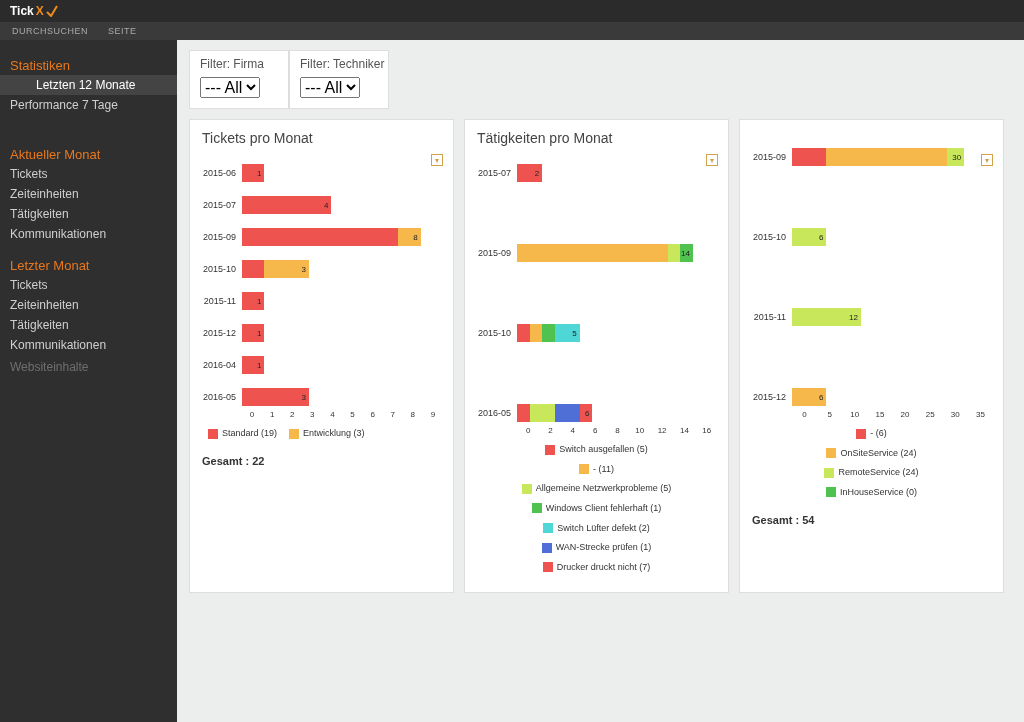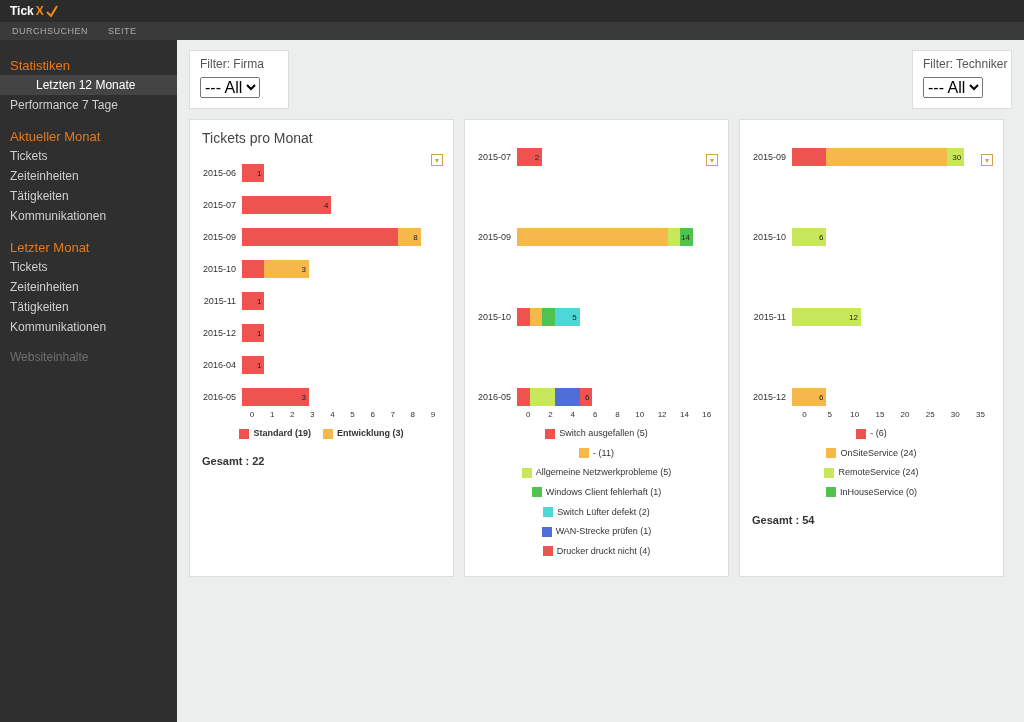--- a/index.html
+++ b/index.html
@@ -12,21 +12,21 @@
   .shell { display: flex; height: calc(722px - 40px); }
   .sidebar { width: 177px; background: #2f2f2f; padding-top: 14px; }
   .logo { text-align: center; padding: 4px 0 18px; }
   .logo span { color: #fff; font-size: 28px; font-weight: 300; }
   .logo .x { color: #f28a1a; font-weight: 700; }
   .side-section { font-size: 13px; color: #e8781c; padding: 4px 10px 2px; }
   .side-item { font-size: 12px; color: #cfcfcf; padding: 3px 10px; cursor: pointer; }
   .side-item.active { background: #444; color: #fff; padding-left: 36px; }
   .side-item.dim { color: #6f6f6f; }
   .main { flex: 1; padding: 10px 12px; overflow: auto; }
-  .filters { display: flex; gap: 0; margin-bottom: 10px; justify-content: space-between; }
+  .filters { display: flex; gap: 0; margin-bottom: 10px; }
   .fcard { background: #fff; border: 1px solid #ddd; padding: 6px 10px 10px; width: 100px; }
   .flabel { font-size: 12px; color: #555; margin-bottom: 6px; white-space: nowrap; }
   .fselect { width: 60px; font-size: 16px; }
   .cards { display: flex; gap: 10px; }
   .card { background: #fff; border: 1px solid #ddd; padding: 10px 12px 14px; position: relative; }
   .card h3 { font-size: 14px; font-weight: 400; color: #444; margin-bottom: 8px; }
   .chevbox { position: absolute; top: 34px; right: 10px; width: 12px; height: 12px; border: 1px solid #d2a24a; display: flex; align-items: center; justify-content: center; font-size: 8px; color: #d2a24a; cursor: pointer; }
   .chart-area { position: relative; }
   .row { display: flex; align-items: center; }
   .ylabel { font-size: 9px; color: #333; text-align: right; padding-right: 6px; flex-shrink: 0; }
@@ -62,33 +62,33 @@
   <a href="#">DURCHSUCHEN</a>
   <a href="#">SEITE</a>
 </div>
 
 <div class="shell">
   <div class="sidebar">
     <div class="side-section">Statistiken</div>
     <div class="side-item active">Letzten 12 Monate</div>
     <div class="side-item">Performance 7 Tage</div>
 
-    <div class="side-section" style="margin-top:10px">Aktueller Monat</div>
+    <div class="side-section" style="margin-top:28px">Aktueller Monat</div>
     <div class="side-item">Tickets</div>
     <div class="side-item">Zeiteinheiten</div>
     <div class="side-item">Tätigkeiten</div>
     <div class="side-item">Kommunikationen</div>
 
     <div class="side-section" style="margin-top:10px">Letzter Monat</div>
     <div class="side-item">Tickets</div>
     <div class="side-item">Zeiteinheiten</div>
     <div class="side-item">Tätigkeiten</div>
     <div class="side-item">Kommunikationen</div>
 
-    <div class="side-item dim" style="margin-top:10px">Websiteinhalte</div>
+    <div class="side-item dim" style="margin-top:2px">Websiteinhalte</div>
   </div>
 
   <div class="main">
     <div class="filters">
       <div class="fcard">
         <div class="flabel">Filter: Firma</div>
         <select class="fselect">
           <option>--- Alle ---</option>
         </select>
       </div>
@@ -160,31 +160,32 @@
               <div class="xtick">1</div>
               <div class="xtick">2</div>
               <div class="xtick">3</div>
               <div class="xtick">4</div>
               <div class="xtick">5</div>
               <div class="xtick">6</div>
               <div class="xtick">7</div>
               <div class="xtick">8</div>
               <div class="xtick">9</div>
             </div>
-            <div class="legend" style="text-align: center; font-weight: bold;"><span class="li">
+            <div class="legend" style=""><span class="li">
                 <span class="sw c-red"></span>
                 <span>Standard (19)</span>
               </span><span class="li">
                 <span class="sw c-orange"></span>
                 <span>Entwicklung (3)</span>
               </span></div>
             <div class="total">Gesamt : 22</div>
           </div>
         </div>
         <div class="card" style="width: 265px;">
+          <h3>Tätigkeiten pro Monat</h3>
           <div class="chevbox">▾</div>
           <div class="chart-area">
             <div class="row" style="margin-top: 18px;">
               <div class="ylabel" style="width: 40px;">2015-07</div>
               <div class="bars" style="width: 201px;">
                 <div class="bar c-red" style="width: 25.125px;">2</div>
               </div>
             </div>
             <div class="row" style="margin-top: 62px;">
               <div class="ylabel" style="width: 40px;">2015-09</div>
@@ -236,21 +237,21 @@
                 <span class="sw c-green"></span>
                 <span>Windows Client fehlerhaft (1)</span>
               </span><br><span class="li">
                 <span class="sw c-cyan"></span>
                 <span>Switch Lüfter defekt (2)</span>
               </span><br><span class="li">
                 <span class="sw c-blue"></span>
                 <span>WAN-Strecke prüfen (1)</span>
               </span><br><span class="li">
                 <span class="sw c-red"></span>
-                <span>Drucker druckt nicht (4)</span>
+                <span>Drucker druckt nicht (7)</span>
               </span><br></div>
           </div>
         </div>
         <div class="card" style="width: 265px;">
           <div class="chevbox">▾</div>
           <div class="chart-area">
             <div class="row" style="margin-top: 18px;">
               <div class="ylabel" style="width: 40px;">2015-09</div>
               <div class="bars" style="width: 201px;">
                 <div class="bar c-red" style="width: 34.4571px;"></div>

